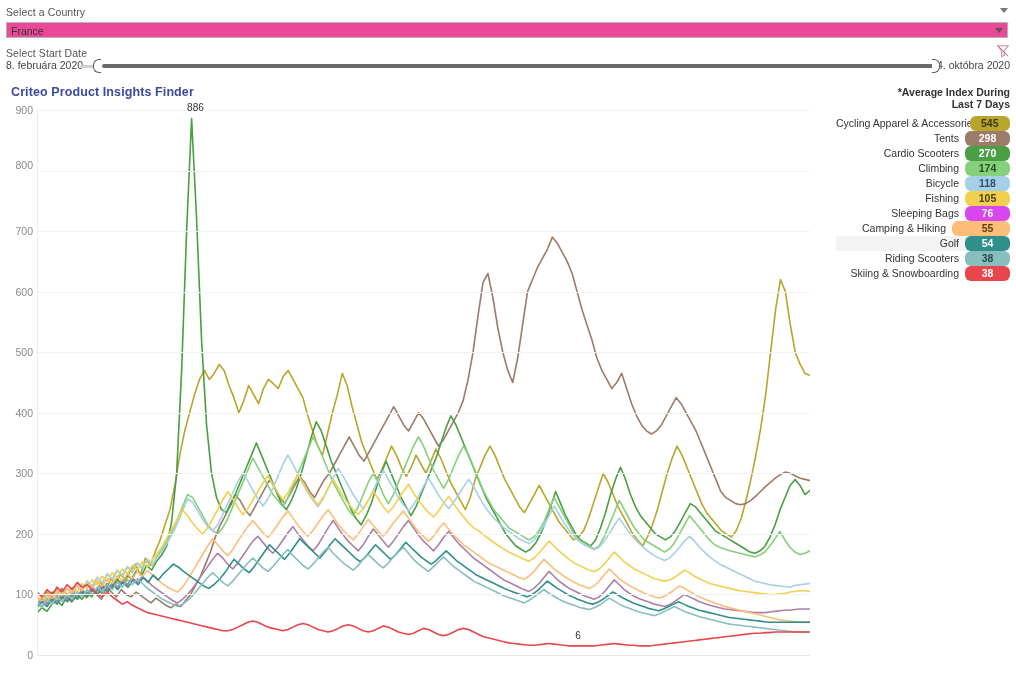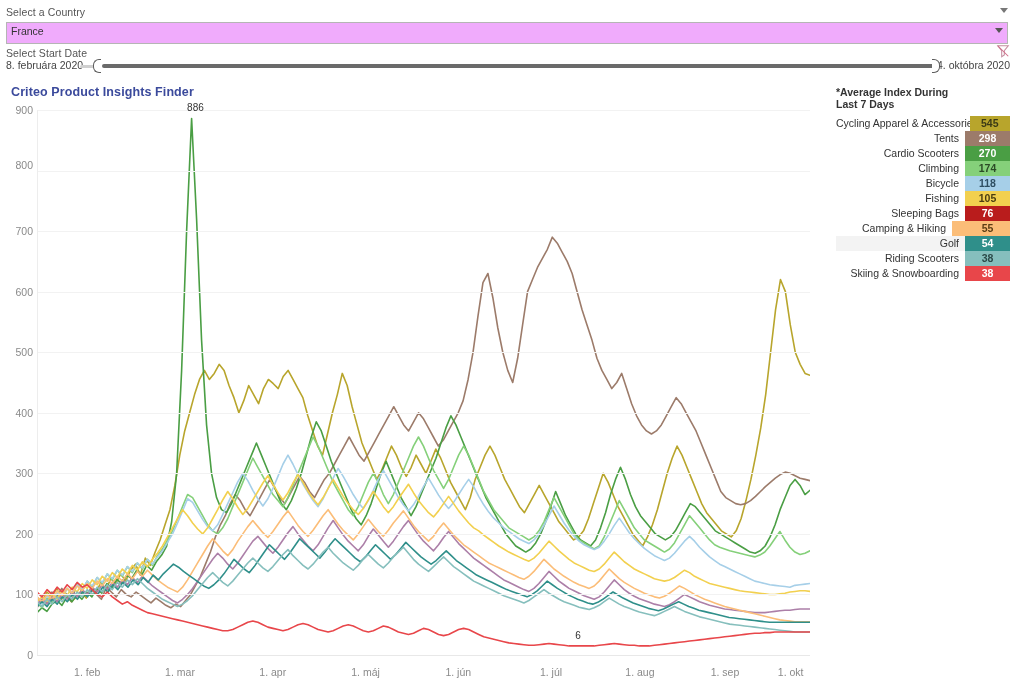--- a/index.html
+++ b/index.html
@@ -19,23 +19,23 @@
     font-size: 10.5px;
     color: #555;
     letter-spacing: .1px;
   }
   .country-label { left: 6px; top: 6px; }
   .date-label { left: 6px; top: 47px; }
 
   .select-box {
     position: absolute;
     left: 6px; top: 22px;
-    width: 1002px; height: 22px;
+    width: 1002px; height: 16px;
     border: 1px solid #b5b5b5;
-    background: #f0abfc;
+    background: #ec4899;
     box-sizing: border-box;
   }
   .select-value {
     position: absolute;
     left: 4px; top: 1px;
     font-size: 10.5px;
     color: #333;
     line-height: 14px;
   }
   .select-caret {
@@ -143,21 +143,21 @@
   
   .legend {
     position: absolute;
     left: 836px; top: 84px;
     width: 174px;
   }
   .legend-title {
     font-size: 10.5px;
     color: #333;
     font-weight: bold;
-    text-align: left;
+    text-align: right;
     line-height: 12px;
     padding-top: 2px;
   }
   .legend-rows { margin-top: 6px; }
   .legend-row {
     display: flex;
     align-items: stretch;
     height: 15px;
     margin-bottom: 0px;
   }
@@ -171,20 +171,21 @@
     padding-right: 6px;
     white-space: nowrap;
     overflow: hidden;
   }
   .legend-chip {
     width: 45px;
     text-align: center;
     font-size: 10.5px;
     font-weight: bold;
     line-height: 15px;
+    border-radius: 6px;
   }
 </style>
 </head>
 <body>
 
 <div class="page">
 
   <div class="ctrl-label country-label">Select a Country</div>
   <div class="top-caret"></div>
   <div class="select-box">
@@ -234,31 +235,20 @@
         <path d="M0.00 491.71 L5.02 486.87 L10.04 491.71 L15.06 484.44 L20.08 489.29 L25.10 480.81 L30.12 485.66 L35.14 477.18 L40.16 482.02 L45.18 473.54 L50.19 478.39 L55.21 469.91 L60.23 474.76 L65.25 466.28 L70.27 471.12 L75.29 462.64 L80.31 467.49 L85.33 459.01 L90.35 463.86 L95.37 455.38 L100.39 460.22 L105.41 451.74 L110.43 456.59 L115.45 449.32 L120.47 443.27 L125.49 436.00 L130.51 426.92 L135.53 417.83 L140.55 408.75 L145.56 399.67 L150.58 405.72 L155.60 412.99 L160.62 419.04 L165.64 423.89 L170.66 417.83 L175.68 408.75 L180.70 399.67 L185.72 389.98 L190.74 381.50 L195.76 388.77 L200.78 397.24 L205.80 404.51 L210.82 398.46 L215.84 389.98 L220.86 381.50 L225.88 373.02 L230.90 365.76 L235.92 374.23 L240.94 382.71 L245.95 389.98 L250.97 382.71 L255.99 373.02 L261.01 364.54 L266.03 372.42 L271.05 381.50 L276.07 388.77 L281.09 394.82 L286.11 387.56 L291.13 378.47 L296.15 369.39 L301.17 377.87 L306.19 386.34 L311.21 393.61 L316.23 399.67 L321.25 404.51 L326.27 398.46 L331.29 389.98 L336.31 381.50 L341.32 388.77 L346.34 396.64 L351.36 402.69 L356.38 396.64 L361.40 388.77 L366.42 381.50 L371.44 374.23 L376.46 382.71 L381.48 390.58 L386.50 396.64 L391.52 402.69 L396.54 406.93 L401.56 400.88 L406.58 393.61 L411.60 386.34 L416.62 393.61 L421.64 400.88 L426.66 406.93 L431.68 412.99 L436.69 417.83 L441.71 420.86 L446.73 425.10 L451.75 428.73 L456.77 432.37 L461.79 436.00 L466.81 439.03 L471.83 442.06 L476.85 444.48 L481.87 446.90 L486.89 449.32 L491.91 451.14 L496.93 448.11 L501.95 443.27 L506.97 437.21 L511.99 431.16 L517.01 436.00 L522.03 440.84 L527.05 445.08 L532.06 449.32 L537.08 452.96 L542.10 455.38 L547.12 457.80 L552.14 460.22 L557.16 461.43 L562.18 459.01 L567.20 454.17 L572.22 448.11 L577.24 442.06 L582.26 446.90 L587.28 451.74 L592.30 455.38 L597.32 459.01 L602.34 461.43 L607.36 463.86 L612.38 466.28 L617.40 468.70 L622.42 469.91 L627.44 471.12 L632.45 469.91 L637.47 467.49 L642.49 463.86 L647.51 460.22 L652.53 462.64 L657.55 466.28 L662.57 468.70 L667.59 471.12 L672.61 473.54 L677.63 474.76 L682.65 475.97 L687.67 477.18 L692.69 478.39 L697.71 479.60 L702.73 480.81 L707.75 481.42 L712.77 482.02 L717.79 482.63 L722.81 483.23 L727.82 483.84 L732.84 484.44 L737.86 484.44 L742.88 483.84 L747.90 483.23 L752.92 482.02 L757.94 481.42 L762.96 480.81 L767.98 480.81 L773.00 481.42" fill="none" stroke="#f2d04f" stroke-width="1.6" stroke-linejoin="round" stroke-linecap="round"></path>
         <path d="M0.00 494.13 L5.02 489.29 L10.04 494.13 L15.06 486.87 L20.08 491.71 L25.10 484.44 L30.12 489.29 L35.14 482.02 L40.16 486.87 L45.18 479.60 L50.19 484.44 L55.21 477.18 L60.23 482.02 L65.25 474.76 L70.27 479.60 L75.29 472.33 L80.31 477.18 L85.33 469.91 L90.35 474.76 L95.37 467.49 L100.39 472.33 L105.41 466.28 L110.43 471.12 L115.45 475.97 L120.47 479.60 L125.49 483.23 L130.51 486.87 L135.53 490.50 L140.55 492.92 L145.56 489.29 L150.58 484.44 L155.60 478.39 L160.62 471.12 L165.64 463.86 L170.66 456.59 L175.68 449.32 L180.70 443.27 L185.72 448.11 L190.74 454.17 L195.76 459.01 L200.78 452.96 L205.80 445.69 L210.82 438.42 L215.84 431.16 L220.86 426.31 L225.88 432.37 L230.90 438.42 L235.92 443.27 L240.94 437.21 L245.95 429.94 L250.97 422.68 L255.99 416.62 L261.01 423.89 L266.03 429.94 L271.05 436.00 L276.07 440.84 L281.09 434.79 L286.11 426.31 L291.13 417.83 L296.15 410.57 L301.17 417.83 L306.19 425.10 L311.21 431.16 L316.23 436.00 L321.25 440.84 L326.27 434.79 L331.29 426.31 L336.31 419.04 L341.32 425.10 L346.34 431.16 L351.36 437.21 L356.38 431.16 L361.40 423.89 L366.42 416.62 L371.44 410.57 L376.46 417.83 L381.48 425.10 L386.50 431.16 L391.52 436.00 L396.54 440.84 L401.56 434.79 L406.58 427.52 L411.60 421.47 L416.62 427.52 L421.64 433.58 L426.66 438.42 L431.68 443.27 L436.69 448.11 L441.71 451.74 L446.73 455.38 L451.75 459.01 L456.77 462.64 L461.79 466.28 L466.81 469.91 L471.83 472.33 L476.85 474.76 L481.87 477.18 L486.89 479.60 L491.91 481.42 L496.93 478.39 L501.95 473.54 L506.97 467.49 L511.99 461.43 L517.01 466.28 L522.03 471.12 L527.05 474.76 L532.06 478.39 L537.08 480.81 L542.10 483.23 L547.12 485.66 L552.14 487.47 L557.16 489.29 L562.18 486.87 L567.20 482.02 L572.22 475.97 L577.24 469.91 L582.26 474.76 L587.28 479.60 L592.30 483.23 L597.32 486.26 L602.34 488.68 L607.36 490.50 L612.38 492.32 L617.40 494.13 L622.42 495.34 L627.44 496.56 L632.45 494.74 L637.47 491.71 L642.49 488.08 L647.51 484.44 L652.53 486.87 L657.55 489.29 L662.57 491.71 L667.59 493.53 L672.61 495.34 L677.63 496.56 L682.65 497.77 L687.67 498.98 L692.69 499.58 L697.71 500.19 L702.73 500.79 L707.75 501.40 L712.77 502.01 L717.79 502.61 L722.81 502.61 L727.82 502.61 L732.84 502.01 L737.86 501.40 L742.88 500.79 L747.90 500.19 L752.92 500.19 L757.94 499.58 L762.96 498.98 L767.98 498.98 L773.00 498.98" fill="none" stroke="#ac7fa8" stroke-width="1.6" stroke-linejoin="round" stroke-linecap="round"></path>
         <path d="M0.00 486.87 L5.02 491.71 L10.04 484.44 L15.06 489.29 L20.08 480.81 L25.10 485.66 L30.12 478.39 L35.14 483.23 L40.16 475.97 L45.18 480.81 L50.19 473.54 L55.21 478.39 L60.23 471.12 L65.25 475.97 L70.27 468.70 L75.29 473.54 L80.31 466.28 L85.33 471.12 L90.35 463.86 L95.37 468.70 L100.39 461.43 L105.41 466.28 L110.43 460.22 L115.45 465.07 L120.47 469.91 L125.49 473.54 L130.51 477.18 L135.53 479.60 L140.55 482.02 L145.56 477.18 L150.58 469.91 L155.60 461.43 L160.62 452.96 L165.64 444.48 L170.66 436.00 L175.68 428.73 L180.70 434.79 L185.72 440.84 L190.74 445.69 L195.76 439.63 L200.78 431.16 L205.80 423.89 L210.82 416.62 L215.84 410.57 L220.86 416.62 L225.88 422.68 L230.90 427.52 L235.92 421.47 L240.94 414.20 L245.95 406.93 L250.97 400.88 L255.99 408.14 L261.01 415.41 L266.03 421.47 L271.05 426.31 L276.07 420.26 L281.09 412.99 L286.11 405.72 L291.13 399.67 L296.15 406.93 L301.17 414.20 L306.19 420.26 L311.21 425.10 L316.23 429.94 L321.25 423.89 L326.27 416.62 L331.29 409.36 L336.31 415.41 L341.32 421.47 L346.34 426.31 L351.36 420.26 L356.38 412.99 L361.40 406.93 L366.42 400.88 L371.44 408.14 L376.46 415.41 L381.48 421.47 L386.50 426.31 L391.52 431.16 L396.54 426.31 L401.56 419.04 L406.58 412.99 L411.60 419.04 L416.62 425.10 L421.64 429.94 L426.66 434.79 L431.68 438.42 L436.69 442.06 L441.71 445.69 L446.73 449.32 L451.75 452.96 L456.77 455.38 L461.79 457.80 L466.81 460.22 L471.83 462.64 L476.85 465.07 L481.87 467.49 L486.89 469.31 L491.91 466.28 L496.93 461.43 L501.95 455.38 L506.97 449.32 L511.99 454.17 L517.01 459.01 L522.03 462.64 L527.05 466.28 L532.06 469.31 L537.08 472.33 L542.10 474.76 L547.12 476.57 L552.14 478.39 L557.16 475.97 L562.18 471.12 L567.20 465.07 L572.22 459.01 L577.24 463.86 L582.26 468.70 L587.28 472.33 L592.30 475.36 L597.32 478.39 L602.34 480.81 L607.36 483.23 L612.38 485.05 L617.40 486.87 L622.42 488.08 L627.44 486.26 L632.45 483.23 L637.47 479.60 L642.49 475.97 L647.51 478.39 L652.53 481.42 L657.55 484.44 L662.57 486.87 L667.59 489.29 L672.61 491.11 L677.63 492.92 L682.65 494.74 L687.67 496.56 L692.69 497.77 L697.71 498.98 L702.73 500.19 L707.75 501.40 L712.77 502.61 L717.79 503.82 L722.81 505.03 L727.82 506.24 L732.84 507.46 L737.86 508.67 L742.88 509.88 L747.90 510.48 L752.92 511.09 L757.94 511.69 L762.96 511.69 L767.98 511.69 L773.00 511.69" fill="none" stroke="#fbbd78" stroke-width="1.6" stroke-linejoin="round" stroke-linecap="round"></path>
         <path d="M0.00 496.56 L5.05 491.71 L10.10 496.56 L15.16 489.29 L20.21 494.13 L25.26 486.87 L30.31 491.71 L35.37 484.44 L40.42 489.29 L45.47 482.02 L50.52 486.87 L55.58 479.60 L60.63 484.44 L65.68 477.18 L70.73 482.02 L75.78 474.76 L80.84 479.60 L85.89 472.33 L90.94 477.18 L95.99 469.91 L101.05 474.76 L106.10 467.49 L111.15 472.33 L116.20 465.07 L121.25 469.91 L126.31 463.86 L131.36 459.01 L136.41 454.17 L141.46 457.19 L146.52 461.43 L151.57 465.07 L156.62 468.70 L161.67 472.33 L166.73 475.97 L171.78 478.39 L176.83 474.76 L181.88 469.91 L186.93 463.86 L191.99 456.59 L197.04 449.32 L202.09 454.17 L207.14 459.01 L212.20 462.64 L217.25 456.59 L222.30 449.32 L227.35 442.06 L232.41 434.79 L237.46 439.63 L242.51 444.48 L247.56 449.32 L252.61 443.27 L257.67 436.00 L262.72 428.73 L267.77 433.58 L272.82 438.42 L277.88 443.27 L282.93 448.11 L287.98 442.06 L293.03 434.79 L298.08 428.73 L303.14 433.58 L308.19 438.42 L313.24 443.27 L318.29 448.11 L323.35 451.74 L328.40 446.90 L333.45 440.84 L338.50 434.79 L343.56 439.63 L348.61 444.48 L353.66 449.32 L358.71 444.48 L363.76 438.42 L368.82 432.37 L373.87 437.21 L378.92 442.06 L383.97 446.90 L389.03 450.53 L394.08 454.17 L399.13 450.53 L404.18 445.69 L409.24 440.84 L414.29 445.69 L419.34 450.53 L424.39 454.17 L429.44 457.80 L434.50 461.43 L439.55 465.07 L444.60 467.49 L449.65 469.91 L454.71 472.33 L459.76 474.76 L464.81 477.18 L469.86 479.60 L474.92 481.42 L479.97 483.23 L485.02 485.05 L490.07 486.87 L495.12 484.44 L500.18 480.81 L505.23 475.97 L510.28 471.12 L515.33 474.76 L520.39 478.39 L525.44 481.42 L530.49 484.44 L535.54 486.87 L540.59 489.29 L545.65 491.11 L550.70 492.92 L555.75 494.13 L560.80 492.32 L565.86 489.29 L570.91 485.66 L575.96 482.02 L581.01 485.05 L586.07 488.08 L591.12 490.50 L596.17 492.92 L601.22 494.74 L606.27 496.56 L611.33 498.37 L616.38 499.58 L621.43 500.79 L626.48 498.98 L631.54 496.56 L636.59 494.13 L641.64 491.71 L646.69 494.13 L651.75 496.56 L656.80 498.37 L661.85 500.19 L666.90 501.40 L671.95 502.61 L677.01 503.82 L682.06 505.03 L687.11 506.24 L692.16 507.46 L697.22 508.06 L702.27 508.67 L707.32 509.27 L712.37 509.88 L717.42 510.48 L722.48 511.09 L727.53 511.69 L732.58 512.30 L737.63 512.30 L742.69 512.30 L747.74 512.30 L752.79 512.30 L757.84 512.30 L762.90 512.30 L767.95 512.30 L773.00 512.30" fill="none" stroke="#2f8f8a" stroke-width="1.6" stroke-linejoin="round" stroke-linecap="round"></path>
         <path d="M0.00 491.71 L5.02 496.56 L10.04 489.29 L15.06 494.13 L20.08 486.87 L25.10 491.71 L30.12 484.44 L35.14 489.29 L40.16 482.02 L45.18 486.87 L50.19 479.60 L55.21 484.44 L60.23 477.18 L65.25 482.02 L70.27 474.76 L75.29 479.60 L80.31 472.33 L85.33 477.18 L90.35 469.91 L95.37 474.76 L100.39 468.70 L105.41 473.54 L110.43 478.39 L115.45 482.02 L120.47 485.66 L125.49 489.29 L130.51 491.71 L135.53 494.13 L140.55 496.56 L145.56 494.13 L150.58 490.50 L155.60 485.66 L160.62 479.60 L165.64 473.54 L170.66 467.49 L175.68 462.64 L180.70 467.49 L185.72 472.33 L190.74 475.97 L195.76 471.12 L200.78 465.07 L205.80 459.01 L210.82 452.96 L215.84 448.11 L220.86 452.96 L225.88 457.80 L230.90 461.43 L235.92 456.59 L240.94 450.53 L245.95 444.48 L250.97 439.63 L255.99 445.69 L261.01 450.53 L266.03 455.38 L271.05 459.01 L276.07 454.17 L281.09 448.11 L286.11 442.06 L291.13 437.21 L296.15 443.27 L301.17 448.11 L306.19 452.96 L311.21 456.59 L316.23 460.22 L321.25 455.38 L326.27 449.32 L331.29 444.48 L336.31 449.32 L341.32 454.17 L346.34 457.80 L351.36 452.96 L356.38 446.90 L361.40 442.06 L366.42 437.21 L371.44 443.27 L376.46 449.32 L381.48 454.17 L386.50 457.80 L391.52 461.43 L396.54 456.59 L401.56 451.74 L406.58 446.90 L411.60 451.74 L416.62 456.59 L421.64 460.22 L426.66 463.86 L431.68 467.49 L436.69 471.12 L441.71 473.54 L446.73 475.97 L451.75 478.39 L456.77 480.81 L461.79 483.23 L466.81 485.66 L471.83 487.47 L476.85 489.29 L481.87 491.11 L486.89 492.92 L491.91 490.50 L496.93 486.87 L501.95 483.23 L506.97 479.60 L511.99 483.23 L517.01 486.26 L522.03 489.29 L527.05 491.71 L532.06 493.53 L537.08 495.34 L542.10 497.16 L547.12 498.37 L552.14 499.58 L557.16 497.77 L562.18 495.34 L567.20 491.71 L572.22 488.08 L577.24 491.11 L582.26 494.13 L587.28 496.56 L592.30 498.37 L597.32 500.19 L602.34 502.01 L607.36 503.22 L612.38 504.43 L617.40 505.64 L622.42 503.82 L627.44 501.40 L632.45 498.98 L637.47 496.56 L642.49 498.98 L647.51 501.40 L652.53 503.22 L657.55 505.03 L662.57 506.85 L667.59 508.06 L672.61 509.27 L677.63 510.48 L682.65 511.69 L687.67 512.91 L692.69 514.12 L697.71 514.72 L702.73 515.33 L707.75 515.93 L712.77 516.54 L717.79 517.14 L722.81 517.75 L727.82 518.36 L732.84 518.96 L737.86 519.57 L742.88 520.17 L747.90 520.78 L752.92 521.38 L757.94 521.99 L762.96 521.99 L767.98 521.99 L773.00 521.99" fill="none" stroke="#86bfbd" stroke-width="1.6" stroke-linejoin="round" stroke-linecap="round"></path>
         <path d="M0.00 482.02 L5.02 486.87 L10.04 479.60 L15.06 484.44 L20.08 477.18 L25.10 482.02 L30.12 474.76 L35.14 479.60 L40.16 472.33 L45.18 477.18 L50.19 474.76 L55.21 479.60 L60.23 484.44 L65.25 486.87 L70.27 482.02 L75.29 486.87 L80.31 490.50 L85.33 494.13 L90.35 491.71 L95.37 495.34 L100.39 497.77 L105.41 500.19 L110.43 502.61 L115.45 503.82 L120.47 505.03 L125.49 506.24 L130.51 507.46 L135.53 508.67 L140.55 509.88 L145.56 511.09 L150.58 512.30 L155.60 513.51 L160.62 514.72 L165.64 515.93 L170.66 517.14 L175.68 518.36 L180.70 519.57 L185.72 520.78 L190.74 520.78 L195.76 519.57 L200.78 517.14 L205.80 514.72 L210.82 512.30 L215.84 511.09 L220.86 512.30 L225.88 514.72 L230.90 517.14 L235.92 518.36 L240.94 519.57 L245.95 520.78 L250.97 519.57 L255.99 517.14 L261.01 514.72 L266.03 513.51 L271.05 514.72 L276.07 517.14 L281.09 519.57 L286.11 520.78 L291.13 521.99 L296.15 520.78 L301.17 518.36 L306.19 515.93 L311.21 514.72 L316.23 515.93 L321.25 518.36 L326.27 520.78 L331.29 521.99 L336.31 520.78 L341.32 518.36 L346.34 515.93 L351.36 517.14 L356.38 519.57 L361.40 521.99 L366.42 523.20 L371.44 524.41 L376.46 523.20 L381.48 520.78 L386.50 518.36 L391.52 519.57 L396.54 521.99 L401.56 524.41 L406.58 525.62 L411.60 524.41 L416.62 521.99 L421.64 519.57 L426.66 518.36 L431.68 519.57 L436.69 521.99 L441.71 524.41 L446.73 526.83 L451.75 528.04 L456.77 529.26 L461.79 530.47 L466.81 531.68 L471.83 532.89 L476.85 533.49 L481.87 534.10 L486.89 534.71 L491.91 535.31 L496.93 535.31 L501.95 534.71 L506.97 534.10 L511.99 533.49 L517.01 534.10 L522.03 534.71 L527.05 535.31 L532.06 535.92 L537.08 535.92 L542.10 535.92 L547.12 535.92 L552.14 535.92 L557.16 535.92 L562.18 535.31 L567.20 534.71 L572.22 534.10 L577.24 533.49 L582.26 534.10 L587.28 534.71 L592.30 535.31 L597.32 535.31 L602.34 535.92 L607.36 535.92 L612.38 535.92 L617.40 535.31 L622.42 534.71 L627.44 534.10 L632.45 533.49 L637.47 532.89 L642.49 532.28 L647.51 531.68 L652.53 531.07 L657.55 530.47 L662.57 529.86 L667.59 529.26 L672.61 528.65 L677.63 528.04 L682.65 527.44 L687.67 526.83 L692.69 526.23 L697.71 525.62 L702.73 525.02 L707.75 524.41 L712.77 523.81 L717.79 523.20 L722.81 523.20 L727.82 522.59 L732.84 522.59 L737.86 521.99 L742.88 521.99 L747.90 521.99 L752.92 521.99 L757.94 521.99 L762.96 521.99 L767.98 521.99 L773.00 521.99" fill="none" stroke="#e8464a" stroke-width="1.6" stroke-linejoin="round" stroke-linecap="round"></path>
       </svg>
   </div>
   <div class="xaxis-line"></div>
 
-  <div class="xlabels" id="xlabels">
-      <div class="xlabel" style="left: 50.245px;">1. feb</div>
-      <div class="xlabel" style="left: 143.005px;">1. mar</div>
-      <div class="xlabel" style="left: 235.765px;">1. apr</div>
-      <div class="xlabel" style="left: 328.525px;">1. máj</div>
-      <div class="xlabel" style="left: 421.285px;">1. jún</div>
-      <div class="xlabel" style="left: 514.045px;">1. júl</div>
-      <div class="xlabel" style="left: 602.94px;">1. aug</div>
-      <div class="xlabel" style="left: 687.97px;">1. sep</div>
-      <div class="xlabel" style="left: 753.675px;">1. okt</div>
-    </div>
 
   <div id="annotations">
       <div class="peak-label" style="left: 195.465px; top: 102.478px;">886</div>
       <div class="peak-label" style="left: 578.1px; top: 629.917px;">6</div>
     </div>
 
   <div class="legend">
     <div class="legend-title">
       <div>*Average Index During</div>
       <div>Last 7 Days</div>
@@ -283,21 +273,21 @@
         <div class="legend-row">
           <div class="legend-name">Bicycle</div>
           <div class="legend-chip" style="background: rgb(166, 207, 232); color: rgb(47, 79, 98);">118</div>
         </div>
         <div class="legend-row">
           <div class="legend-name">Fishing</div>
           <div class="legend-chip" style="background: rgb(242, 208, 79); color: rgb(74, 61, 16);">105</div>
         </div>
         <div class="legend-row">
           <div class="legend-name">Sleeping Bags</div>
-          <div class="legend-chip" style="background: #b91c1c; color: rgb(255, 255, 255);">76</div>
+          <div class="legend-chip" style="background: #d946ef; color: rgb(255, 255, 255);">76</div>
         </div>
         <div class="legend-row">
           <div class="legend-name">Camping &amp; Hiking</div>
           <div class="legend-chip" style="background: rgb(251, 189, 120); color: rgb(92, 61, 20); padding-left: 13px;">55</div>
         </div>
         <div class="legend-row selected">
           <div class="legend-name">Golf</div>
           <div class="legend-chip" style="background: rgb(47, 143, 138); color: rgb(255, 255, 255);">54</div>
         </div>
         <div class="legend-row">

